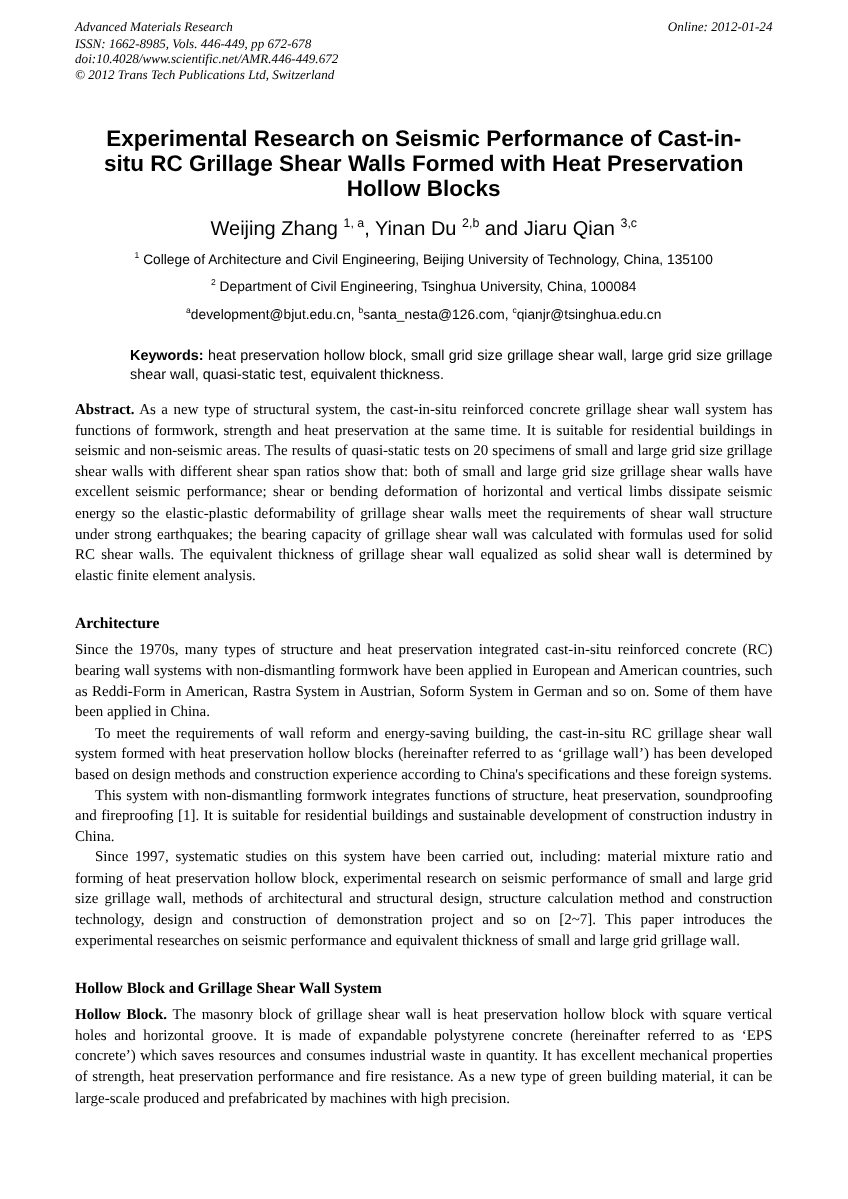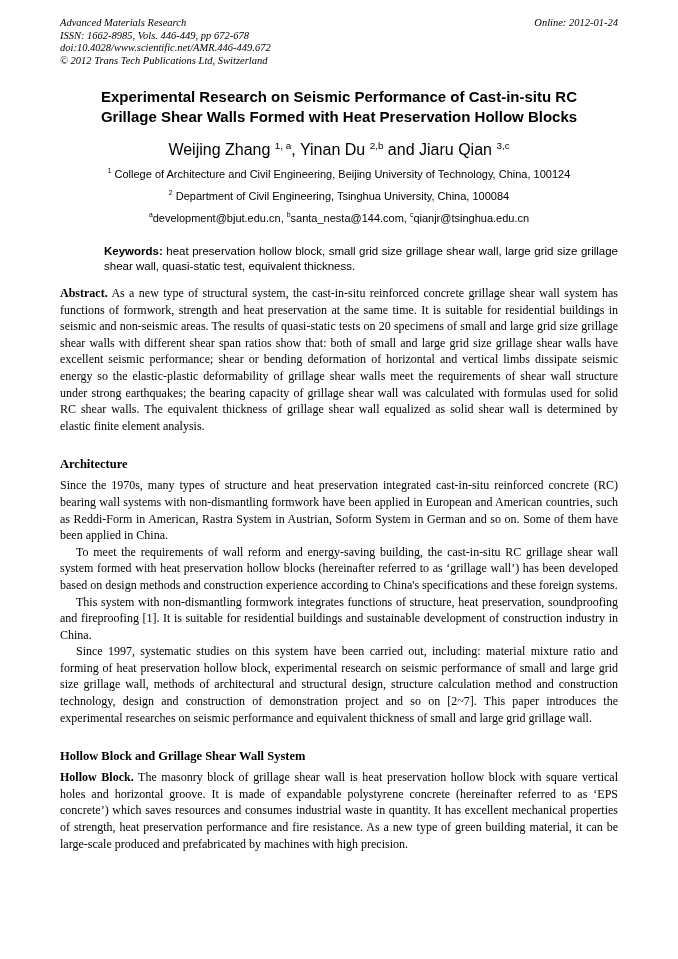--- a/index.html
+++ b/index.html
@@ -17,24 +17,24 @@
   }
 
   
   .hdr { font-style: italic; font-size: 10.5px; line-height: 12.5px; }
   .hdr-row { display: flex; justify-content: space-between; }
 
   
   .title {
     font-family: "Liberation Sans", sans-serif;
     font-weight: bold;
-    font-size: 15px;
+    font-size: 18px;
     line-height: 20px;
     text-align: center;
-    margin-top: 20px;
+    margin-top: 34px;
     padding: 0 14px;
   }
   .authors {
     font-family: "Liberation Sans", sans-serif;
     font-size: 16px;
     text-align: center;
     margin-top: 14px;
   }
   sup { font-size: 0.62em; vertical-align: super; line-height: 0; }
   .affil, .emails {
@@ -87,28 +87,28 @@
     <div>© 2012 Trans Tech Publications Ltd, Switzerland</div>
   </div>
 
   <h1 class="title">Experimental Research on Seismic Performance of Cast-in-situ RC Grillage Shear Walls Formed with Heat Preservation Hollow Blocks</h1>
 
   <div class="authors">
     <span>Weijing Zhang </span><sup>1, a</sup><span>, </span><span>Yinan Du </span><sup>2,b</sup><span> and </span><span>Jiaru Qian </span><sup>3,c</sup>
   </div>
 
   <div class="affil">
-    <sup>1</sup><span> College of Architecture and Civil Engineering, Beijing University of Technology, China, 100124</span>
+    <sup>1</sup><span> College of Architecture and Civil Engineering, Beijing University of Technology, China, 135100</span>
   </div>
   <div class="affil">
     <sup>2</sup><span> Department of Civil Engineering, Tsinghua University, China, 100084</span>
   </div>
 
   <div class="emails">
-    <sup>a</sup><span>development@bjut.edu.cn, </span><sup>b</sup><span>santa_nesta@144.com, </span><sup>c</sup><span>qianjr@tsinghua.edu.cn</span>
+    <sup>a</sup><span>development@bjut.edu.cn, </span><sup>b</sup><span>santa_nesta@126.com, </span><sup>c</sup><span>qianjr@tsinghua.edu.cn</span>
   </div>
 
   <p class="keywords">
     <span class="lbl">Keywords:</span><span> heat preservation hollow block, small grid size grillage shear wall, large grid size grillage shear wall, quasi-static test, equivalent thickness.</span>
   </p>
 
   <p class="abstract">
     <span class="runin">Abstract.</span><span> As a new type of structural system, the cast-in-situ reinforced concrete grillage shear wall system has functions of formwork, strength and heat preservation at the same time. It is suitable for residential buildings in seismic and non-seismic areas. The results of quasi-static tests on 20 specimens of small and large grid size grillage shear walls with different shear span ratios show that: both of small and large grid size grillage shear walls have excellent seismic performance; shear or bending deformation of horizontal and vertical limbs dissipate seismic energy so the elastic-plastic deformability of grillage shear walls meet the requirements of shear wall structure under strong earthquakes; the bearing capacity of grillage shear wall was calculated with formulas used for solid RC shear walls. The equivalent thickness of grillage shear wall equalized as solid shear wall is determined by elastic finite element analysis.</span>
   </p>
 

